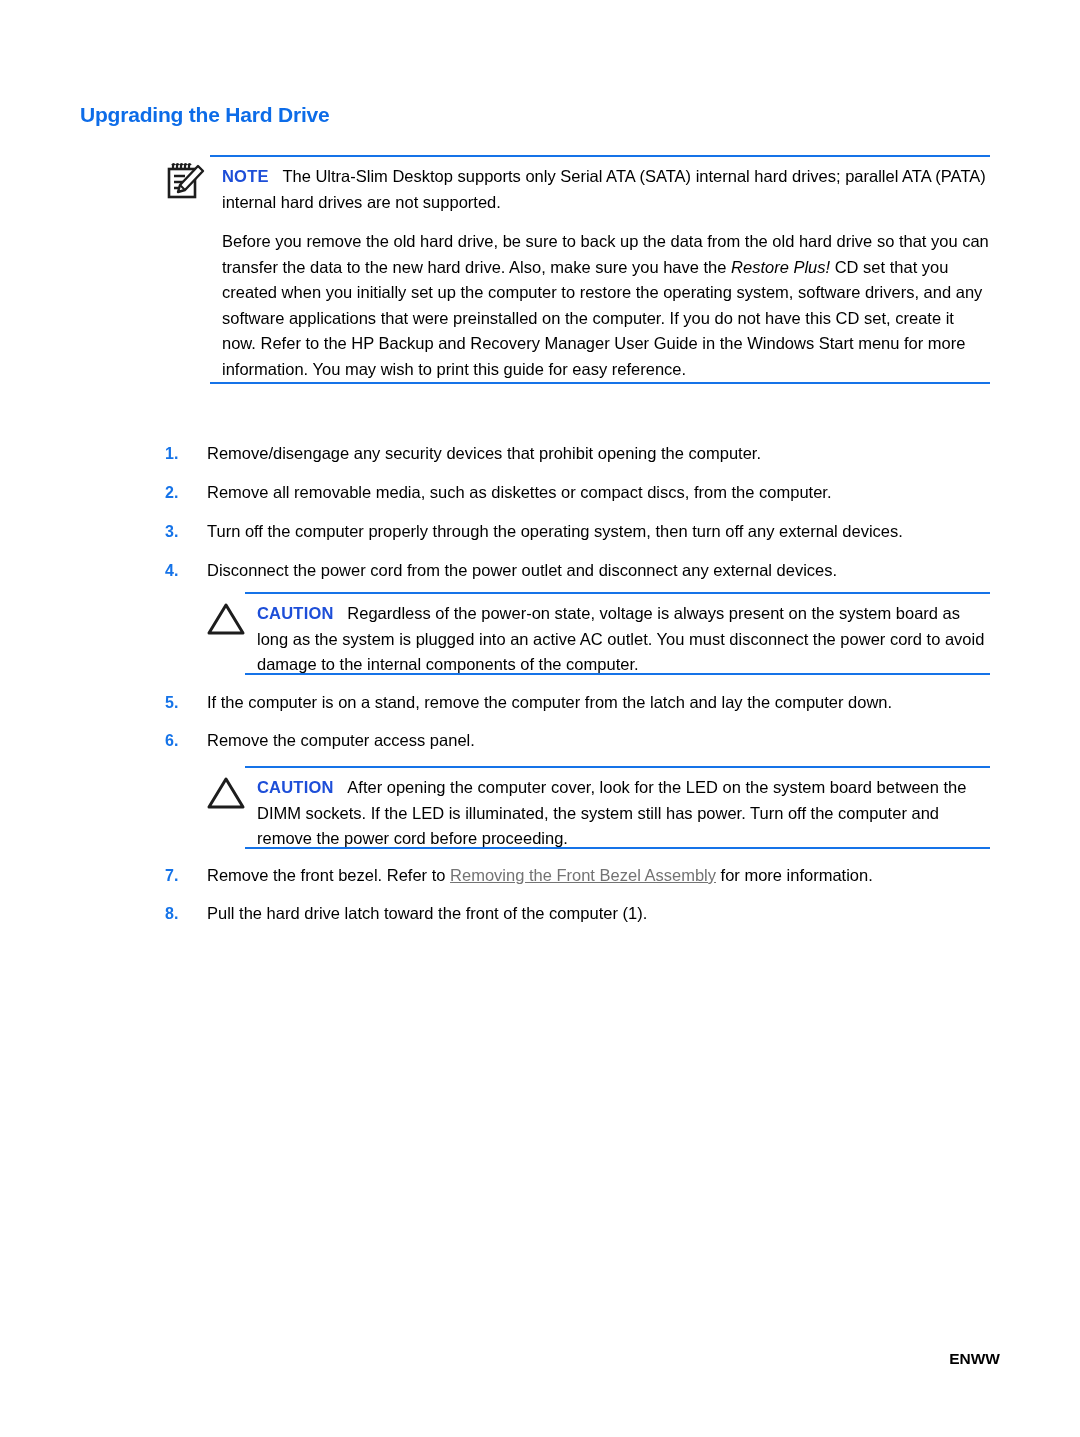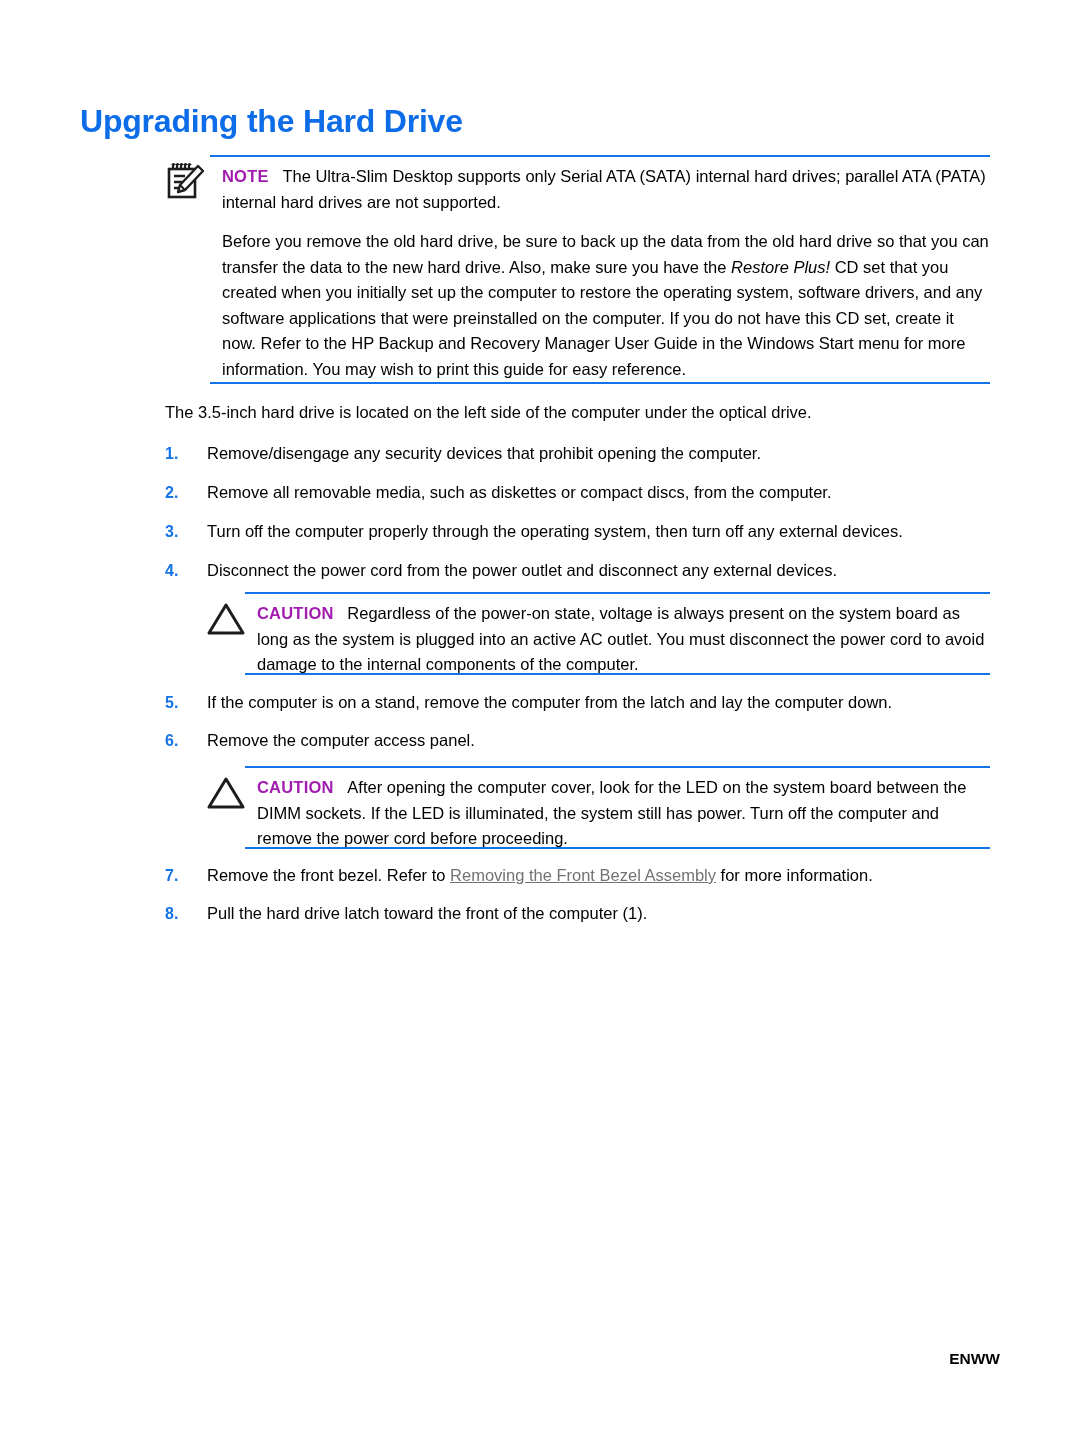--- a/index.html
+++ b/index.html
@@ -18,21 +18,21 @@
   .page {
     position: absolute;
     inset: 0;
   }
 
   
   .page-title {
     position: absolute;
     left: 80px;
     top: 103px;
-    font-size: 32px;
+    font-size: 21px;
     font-weight: bold;
     color: #0d6ce8;
     letter-spacing: -0.2px;
   }
 
   
   .admonition {
     position: absolute;
   }
   .adm-rule {
@@ -42,21 +42,21 @@
   }
   .adm-icon {
     position: absolute;
   }
   .adm-body {
     position: absolute;
     font-size: 16.5px;
     line-height: 25.5px;
   }
   .adm-label {
-    color: #a21caf;
+    color: #1d4ed8;
     font-weight: bold;
     letter-spacing: 0.2px;
   }
 
   
   .para {
     position: absolute;
     font-size: 16.5px;
     line-height: 25.5px;
   }
@@ -136,21 +136,20 @@
       <span class="adm-label">NOTE</span><span>&nbsp;&nbsp;&nbsp;</span><span>The Ultra-Slim Desktop supports only Serial ATA (SATA) internal hard drives; parallel ATA (PATA) internal hard drives are not supported.</span>
     </div>
 
     <div class="adm-body" style="left:222px; top:229px; width:768px;">
       <span>Before you remove the old hard drive, be sure to back up the data from the old hard drive so that you can transfer the data to the new hard drive. Also, make sure you have the </span><span class="italic">Restore Plus!</span><span> CD set that you created when you initially set up the computer to restore the operating system, software drivers, and any software applications that were preinstalled on the computer. If you do not have this CD set, create it now. Refer to the HP Backup and Recovery Manager User Guide in the Windows Start menu for more information. You may wish to print this guide for easy reference.</span>
     </div>
 
     <div class="adm-rule" style="left:210px; top:382px; width:780px;"></div>
   </div>
 
-  <div class="para" style="left:165px; top:400px; width:830px;">The 3.5-inch hard drive is located on the left side of the computer under the optical drive.</div>
 
   <div class="list-item" style="left:165px; top:441px; width:830px;">
     <span class="list-num">1.</span>
     <span class="list-text">Remove/disengage any security devices that prohibit opening the computer.</span>
   </div>
 
   <div class="list-item" style="left:165px; top:480px; width:830px;">
     <span class="list-num">2.</span>
     <span class="list-text">Remove all removable media, such as diskettes or compact discs, from the computer.</span>
   </div>

